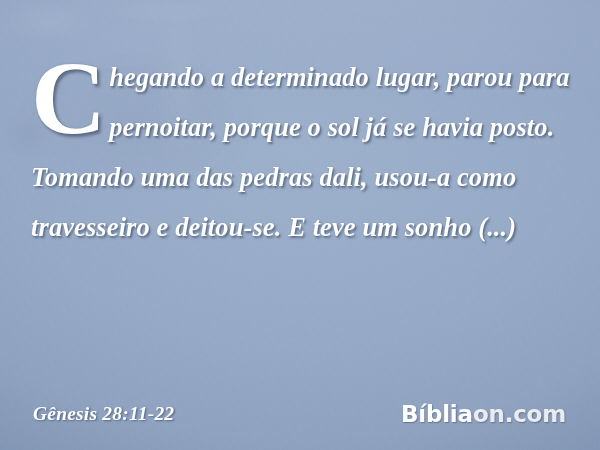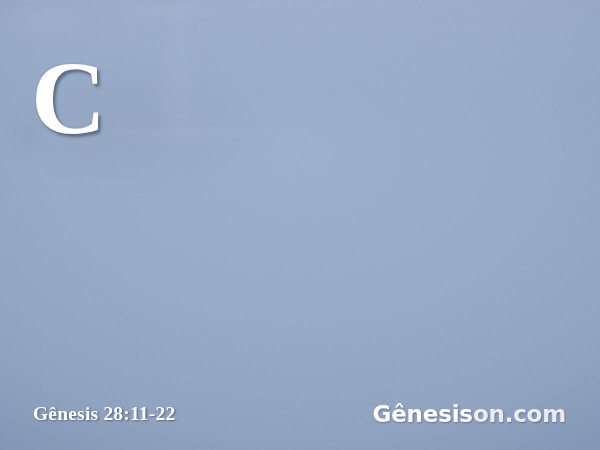--- a/index.html
+++ b/index.html
@@ -106,20 +106,21 @@
     height: 66px;
     display: flex;
     align-items: center;
     justify-content: space-between;
     padding: 0 34px 6px 33px;
     box-sizing: border-box;
   }
 
   .reference {
     color: #ffffff;
+    font-style: italic;
     font-weight: bold;
     font-size: 19.5px;
     letter-spacing: .2px;
     text-shadow: 1.3px 1.3px 2px rgba(42,58,82,.55);
     white-space: nowrap;
   }
 
   .brand {
     font-family: "DejaVu Sans", "Liberation Sans", sans-serif;
     font-size: 23px;
@@ -141,24 +142,24 @@
 <body>
 
 <div id="verse-card">
 
   <div class="bg-base"></div>
   <div class="bg-texture"></div>
   <div class="bg-blotches"></div>
   <div class="bg-vignette"></div>
 
   <div class="verse-body">
-    <span class="dropcap">C</span>
+    <span class="dropcap">C</span><span>hegando a determinado lugar, parou para pernoitar, porque o sol já se havia posto. Tomando uma das pedras dali, usou-a como travesseiro e deitou-se. E teve um sonho (...)</span>
   </div>
 
   <div class="footer">
     <span class="reference">Gênesis 28:11-22</span>
 
     <span class="brand">
-      <span class="brand-strong">Gênesis</span><span class="brand-light">on.com</span>
+      <span class="brand-strong">Bíblia</span><span class="brand-light">on.com</span>
     </span>
   </div>
 
 </div>
 
 </body></html>

